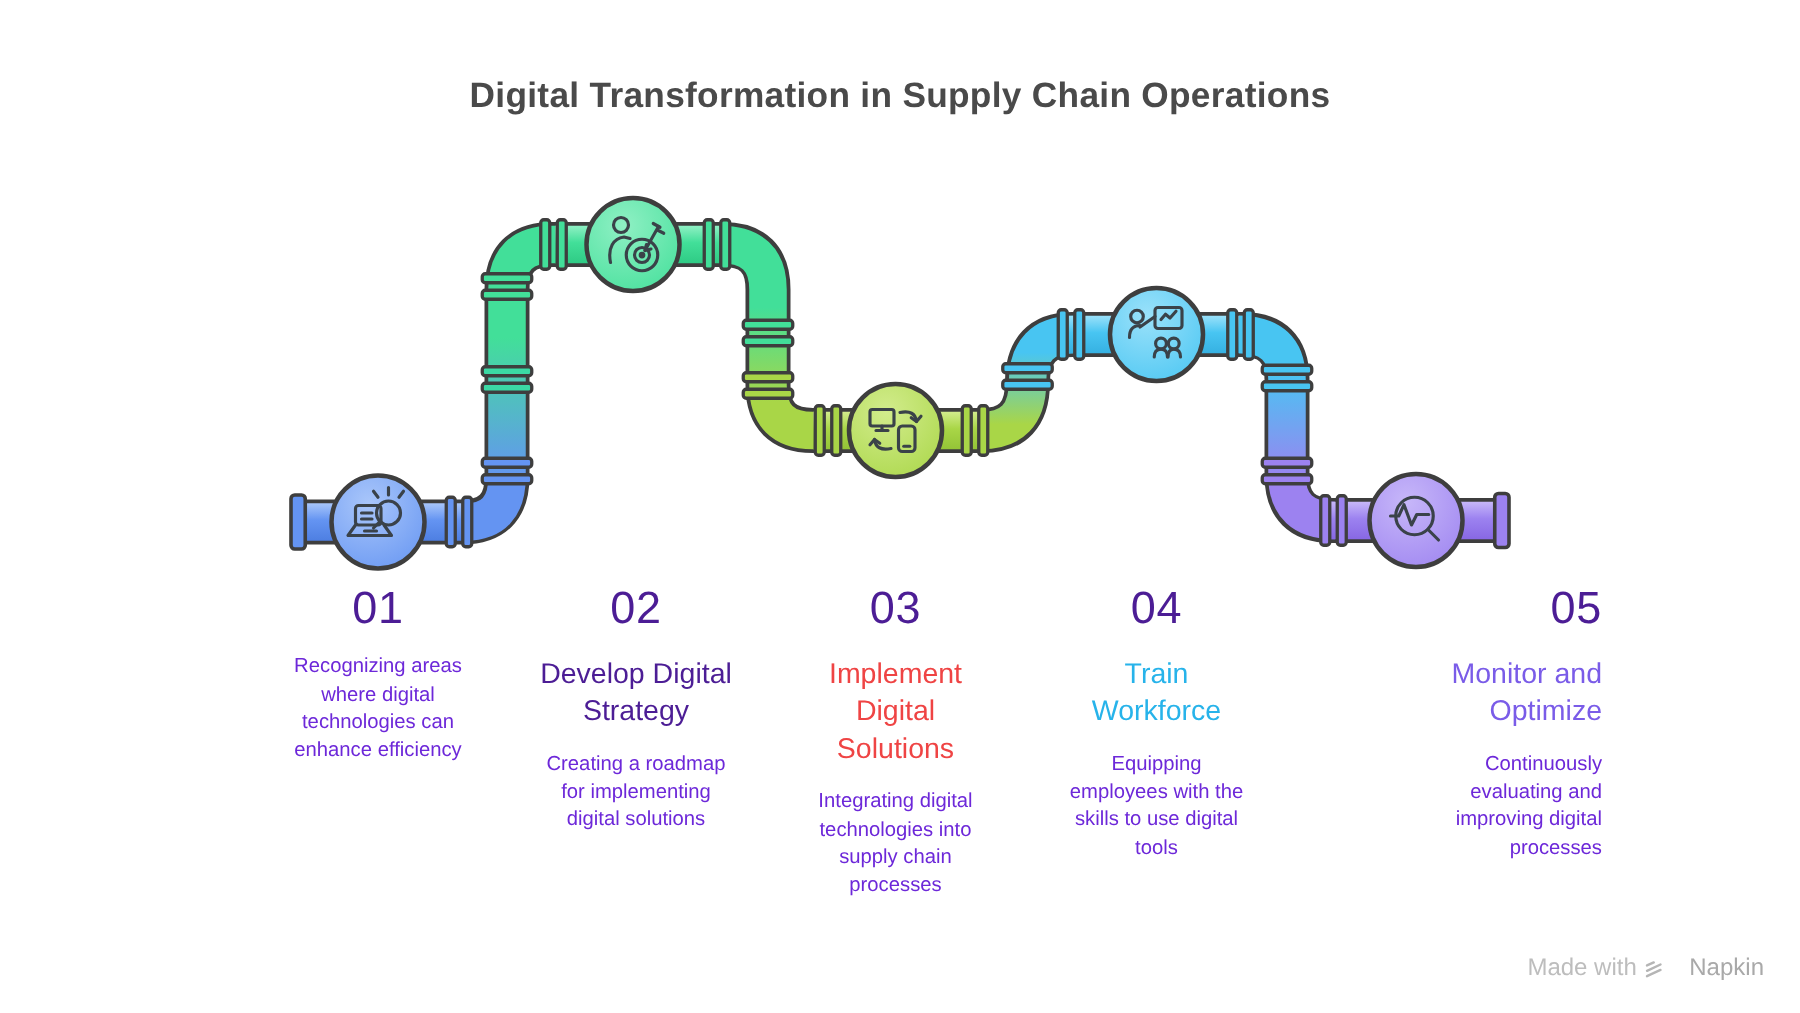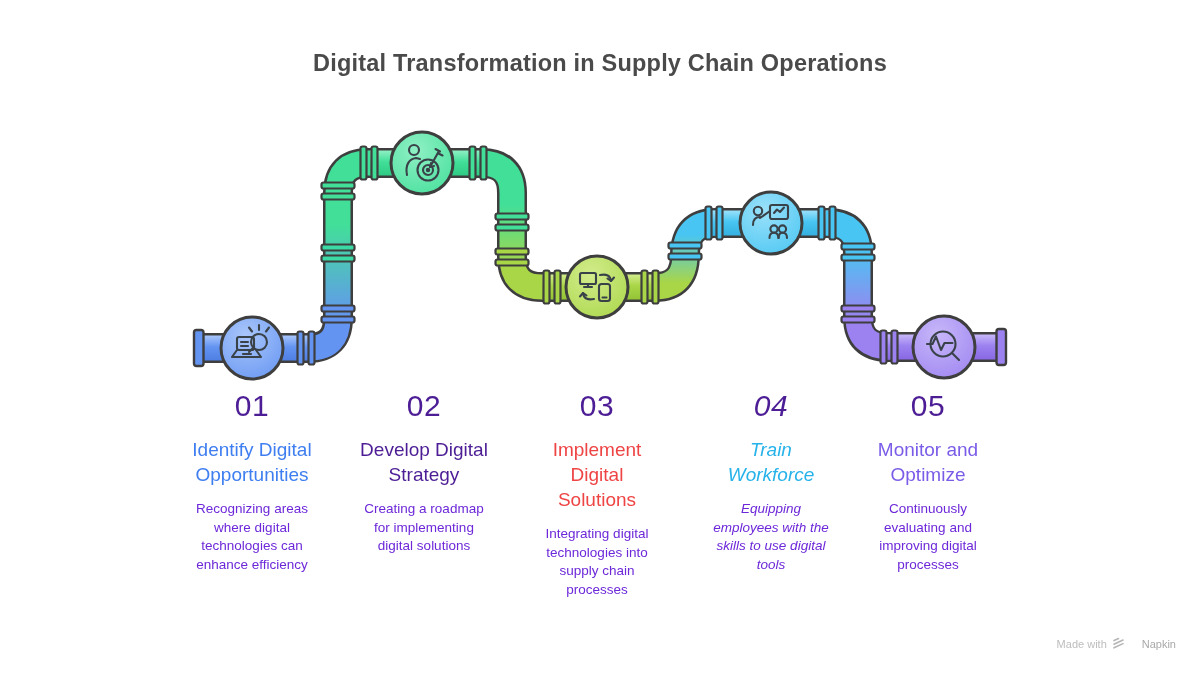--- a/index.html
+++ b/index.html
@@ -19,24 +19,24 @@
     font-size:30px;color:#4c1d95;letter-spacing:.5px;line-height:1.1;
   }
   .step-title{
     margin-top:15px;font-size:19px;font-weight:500;line-height:1.32;
     white-space:pre-line;
   }
   .step-desc{
     margin-top:13px;font-size:13.5px;color:#6d28d9;line-height:1.38;
     white-space:pre-line;
   }
-  .s1{left:156px;} .s2{left:328px;} .s3{left:501px;} .s4{left:675px;font-style:italic;} .s5{left:832px;}
+  .s1{left:156px;} .s2{left:328px;} .s3{left:501px;} .s4{left:675px;} .s5{left:876px;text-align:right;}
   .footer{
     position:absolute;top:637px;right:24px;display:flex;align-items:center;gap:5px;
-    font-size:11px;color:#bdbdbd;
+    font-size:16px;color:#bdbdbd;
   }
   .footer .brand{color:#a9a9a9;margin-left:12px;}
   .napkin-logo{display:inline-block;}
 </style>
 </head>
 <body>
 
 <div class="page-title">Digital Transformation in Supply Chain Operations</div>
 
 <svg class="diagram-svg" width="1200" height="675" viewBox="0 0 1200 675">
@@ -202,22 +202,20 @@
     <g transform="translate(944,347)">
       <circle cx="-1" cy="-3" r="12.5"></circle>
       <path d="M-17,-3 h5.5 l3.5,-7.5 l5,13.5 l3.5,-7 h8"></path>
       <path d="M8,6 L15,13"></path>
     </g>
   </g>
 </svg>
 
 <div class="step s1">
   <div class="step-number">01</div>
-  <div class="step-title" style="color: rgb(62, 126, 240);">Identify Digital
-Opportunities</div>
   <div class="step-desc">Recognizing areas
 where digital
 technologies can
 enhance efficiency</div>
 </div>
 <div class="step s2">
   <div class="step-number">02</div>
   <div class="step-title" style="color: #4c1d95;">Develop Digital
 Strategy</div>
   <div class="step-desc">Creating a roadmap

